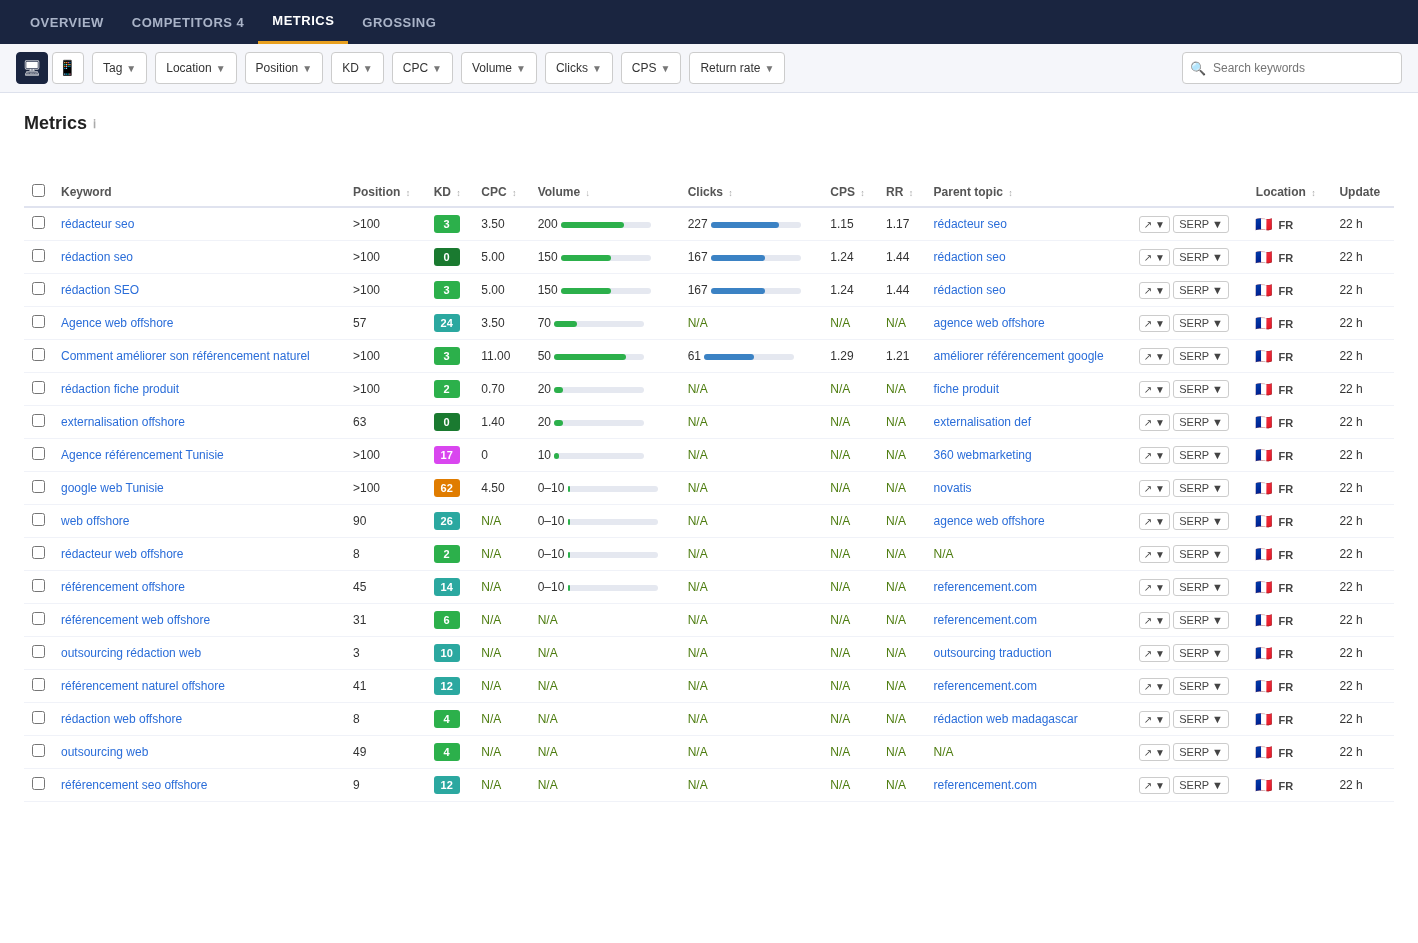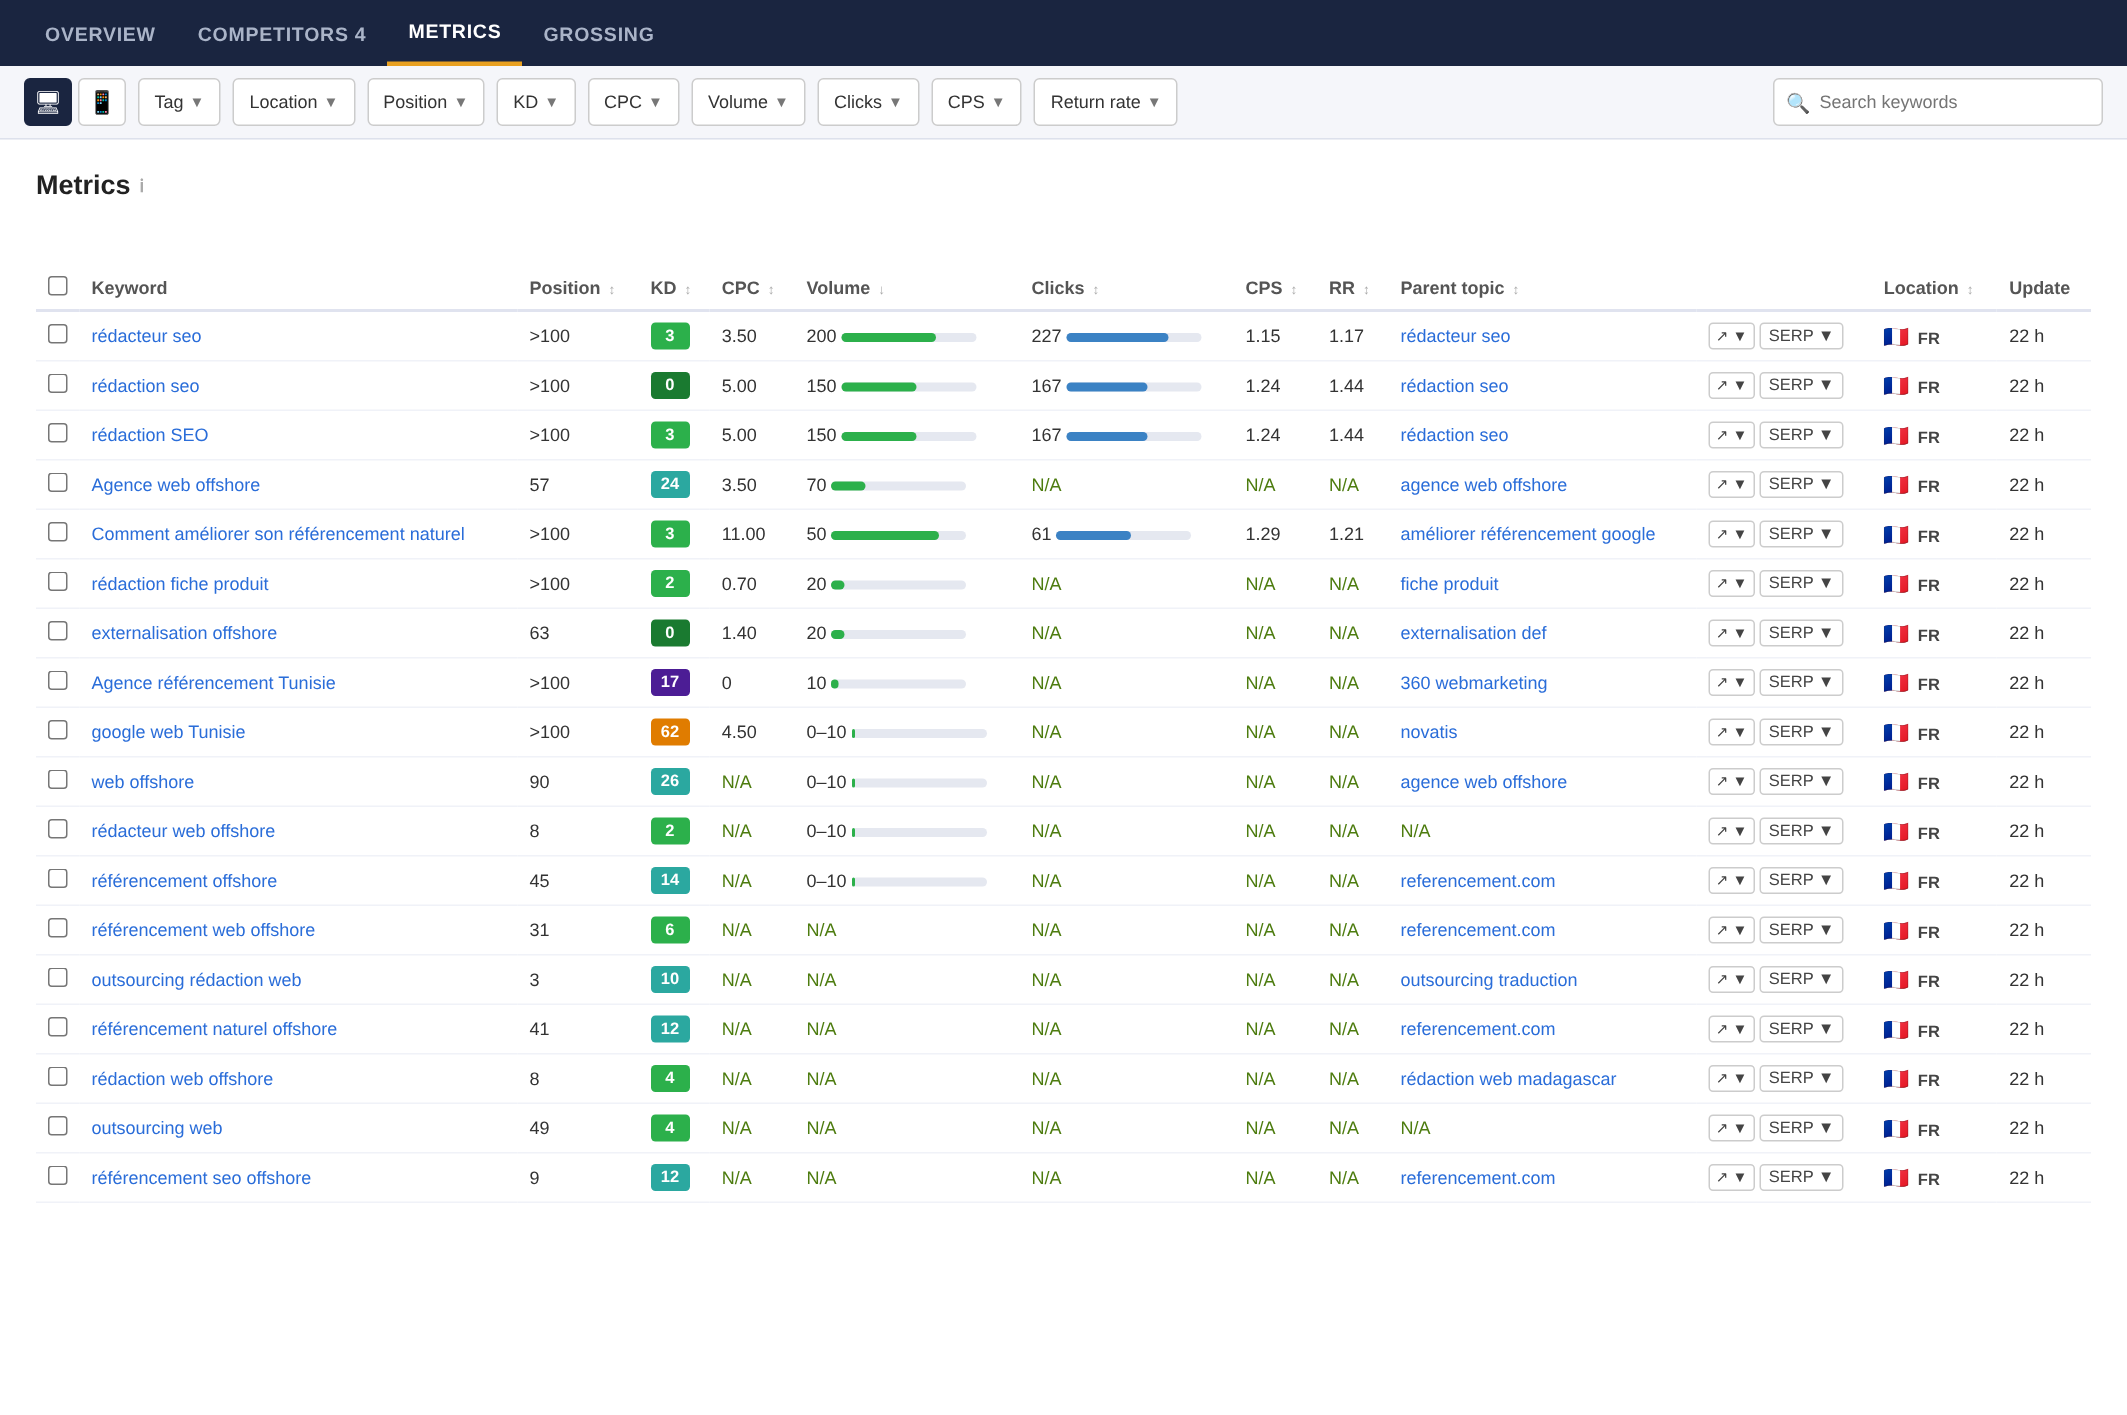--- a/index.html
+++ b/index.html
@@ -472,21 +472,21 @@
   </tr>
         <tr>
     <td class="check-col">
       <input type="checkbox" style="">
     </td>
     <td>
       <a href="#" class="kw-link">Agence référencement Tunisie</a>
     </td>
     <td>&gt;100</td>
     <td>
-      <span class="kd-badge" style="background:#4c1d95">17</span>
+      <span class="kd-badge" style="background:#d946ef">17</span>
     </td>
     <td>0</td>
     <td>
       10
       <div class="bar-wrap"><div class="bar-fill bar-green" style="width:5%"></div></div>
     </td>
     <td>
       <span class="na">N/A</span>
       
     </td>

